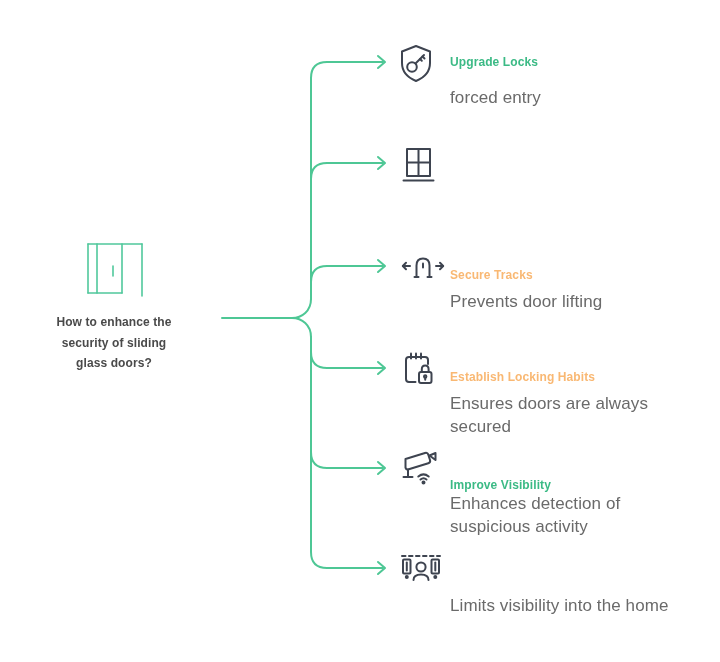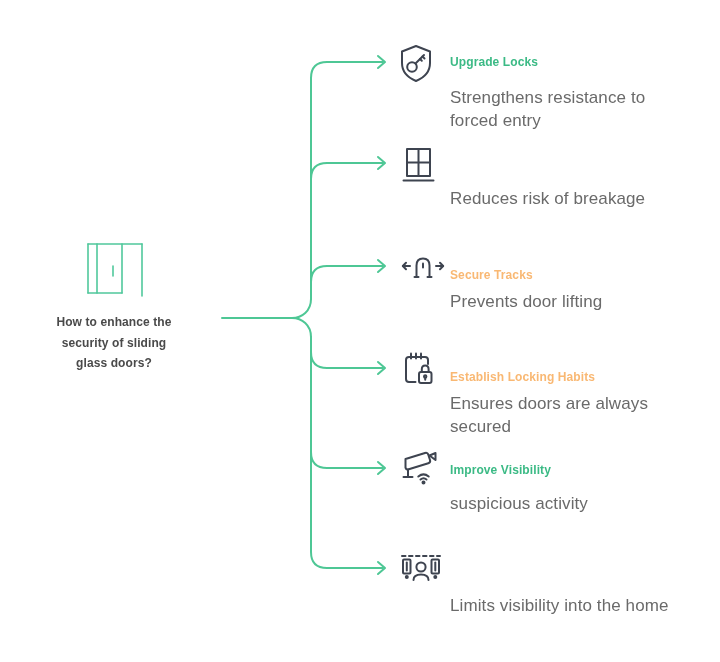--- a/index.html
+++ b/index.html
@@ -27,21 +27,21 @@
   .t-green{color:#3bba85;}
   .t-orange{color:#f9b873;margin-top:9px;}
   .b-desc{
     left:450px;color:#6a6a6a;font-size:17px;line-height:23.2px;white-space:nowrap;
     letter-spacing:0.1px;
   }
   .icon-1{top:44px}  .title-1{top:51px}  .desc-1{top:86px}
   .icon-2{top:145px} .title-2{top:152px} .desc-2{top:187px}
   .icon-3{top:248px} .title-3{top:255px} .desc-3{top:290px}
   .icon-4{top:350px} .title-4{top:357px} .desc-4{top:392px}
-  .icon-5{top:450px} .title-5{top:459px} .desc-5{top:492px}
+  .icon-5{top:450px} .title-5{top:474px} .desc-5{top:492px}
   .icon-6{top:552px} .title-6{top:559px} .desc-6{top:594px}
   .stroke-icon{stroke:#3e4450;fill:none;stroke-width:2;stroke-linecap:round;stroke-linejoin:round;}
 </style>
 </head>
 <body>
 
 <div id="canvas">
 
   <svg id="connector" viewBox="0 0 720 662">
     <g stroke="#4ec795" stroke-width="2" fill="none" stroke-linecap="round" stroke-linejoin="round">
@@ -85,35 +85,31 @@
     <g class="stroke-icon">
       <path d="M17 2 L31 7.5 V19 C31 28.5 25.5 33.5 17 37 C8.5 33.5 3 28.5 3 19 V7.5 Z"></path>
       <circle cx="13" cy="23" r="4.8"></circle>
       <path d="M16.5 19.5 L25 11"></path>
       <path d="M23.5 12.5 L25.5 14.5"></path>
       <path d="M21 15 L22.8 16.8"></path>
     </g>
   </svg>
   <div class="abs b-title title-1 t-green">Upgrade Locks</div>
   <div class="abs b-desc desc-1">
-    <div>Strengthens resistance to</div>
     <div>forced entry</div>
   </div>
 
   <svg class="abs b-icon icon-2" viewBox="0 0 48 40">
     <g class="stroke-icon">
       <rect x="8" y="4" width="23" height="27"></rect>
       <path d="M19.5 4 V31"></path>
       <path d="M8 17.5 H31"></path>
       <path d="M4.5 35.5 H34.5"></path>
     </g>
   </svg>
-  <div class="abs b-desc desc-2">
-    <div>Reduces risk of breakage</div>
-  </div>
 
   <svg class="abs b-icon icon-3" viewBox="0 0 48 40">
     <g class="stroke-icon">
       <path d="M11 18 H4"></path>
       <path d="M7 14.8 L3.8 18 L7 21.2"></path>
       <path d="M17.5 29 V17.5 Q17.5 10.5 24 10.5 Q30.5 10.5 30.5 17.5 V29"></path>
       <path d="M24 15.5 V19.5"></path>
       <path d="M15.5 29 H19.5"></path>
       <path d="M28.5 29 H32.5"></path>
       <path d="M37 18 H44"></path>
@@ -149,20 +145,21 @@
       <path d="M30.5 5.5 L36.5 3 L36.5 10 Z"></path>
       <path d="M9 19.5 V27"></path>
       <path d="M4.5 27 H13.5"></path>
       <path d="M21.5 29.5 Q24.5 27 27.5 29.5"></path>
       <path d="M19.3 26.5 Q24.5 22.3 29.7 26.5"></path>
       <circle cx="24.5" cy="32.5" r="1"></circle>
     </g>
   </svg>
   <div class="abs b-title title-5 t-green">Improve Visibility</div>
   <div class="abs b-desc desc-5">
+    <div>Enhances detection of</div>
     <div>suspicious activity</div>
   </div>
 
   <svg class="abs b-icon icon-6" viewBox="0 0 48 40">
     <g class="stroke-icon">
       <path d="M3 4 H41" stroke-dasharray="3.5 3.5"></path>
       <rect x="4" y="7.5" width="7.5" height="14" rx="1"></rect>
       <path d="M7.8 10.5 V18.5"></path>
       <circle cx="7.8" cy="25" r="1"></circle>
       <rect x="32.5" y="7.5" width="7.5" height="14" rx="1"></rect>

